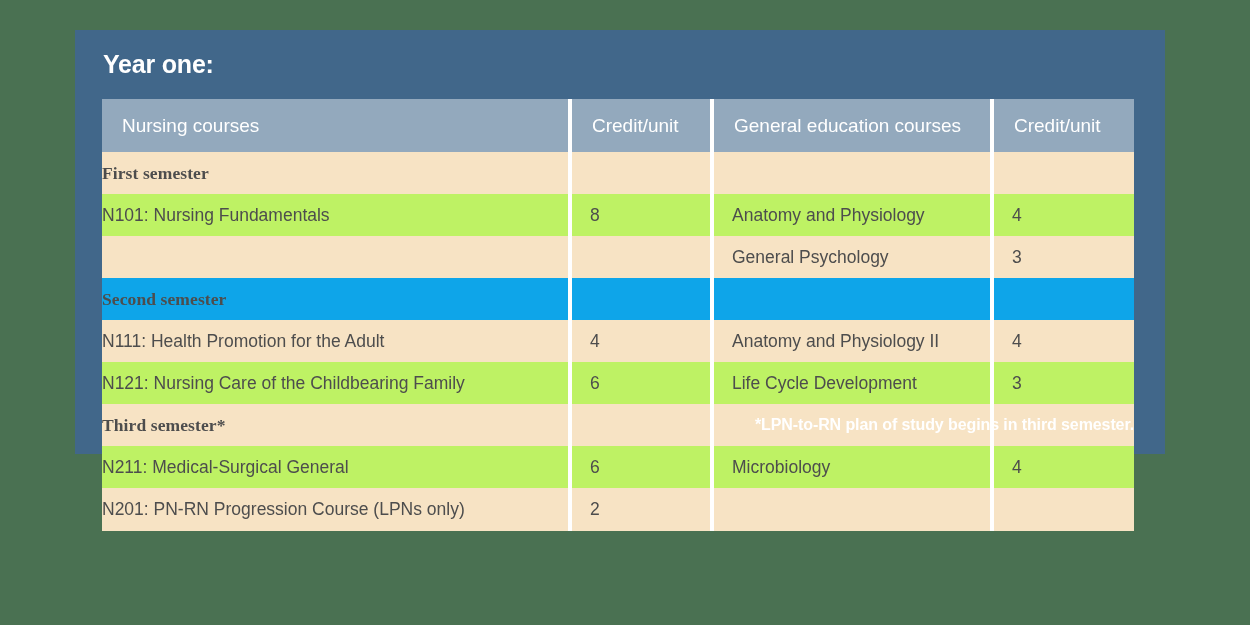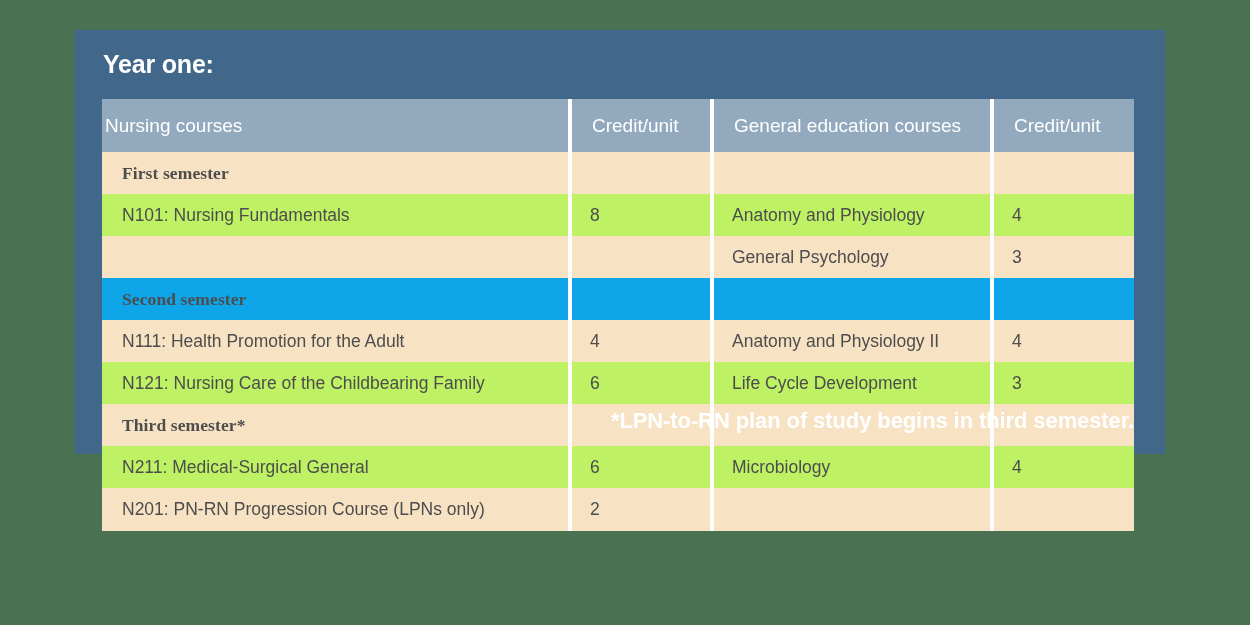--- a/index.html
+++ b/index.html
@@ -77,24 +77,24 @@
 
   
   table.plan thead th {
     background: #93a9bd;
     color: #ffffff;
     font-weight: normal;
     font-size: 19px;
     height: 53px;
     padding-left: 20px;
   }
-  table.plan thead th.first { padding-left: 3px; }
-
-  
-  table.plan td.col-nursing { padding-left: 20px; }
+  table.plan thead th.first { padding-left: 20px; }
+
+  
+  table.plan td.col-nursing { }
   table.plan td.col-credit1 { padding-left: 18px; }
   table.plan td.col-gened   { padding-left: 18px; }
   table.plan td.col-credit2 { padding-left: 18px; }
 
   
   tr.tint td { background: #f7e3c4; }
   tr.plain td { background: #bef264; }
 
   
   td.semester-label {
@@ -108,21 +108,21 @@
   
   tr.sem-white td { background: #0ea5e9; }
 
   
   table.plan tbody tr:last-child td { height: 43px; }
 
   #footnote {
     position: absolute;
     right: 31px;
     bottom: 20px;
-    font-size: 22px;
+    font-size: 16px;
     font-weight: bold;
     color: #ffffff;
     letter-spacing: -0.1px;
   }
 </style>
 </head>
 <body>
 
 <div id="panel">
 

